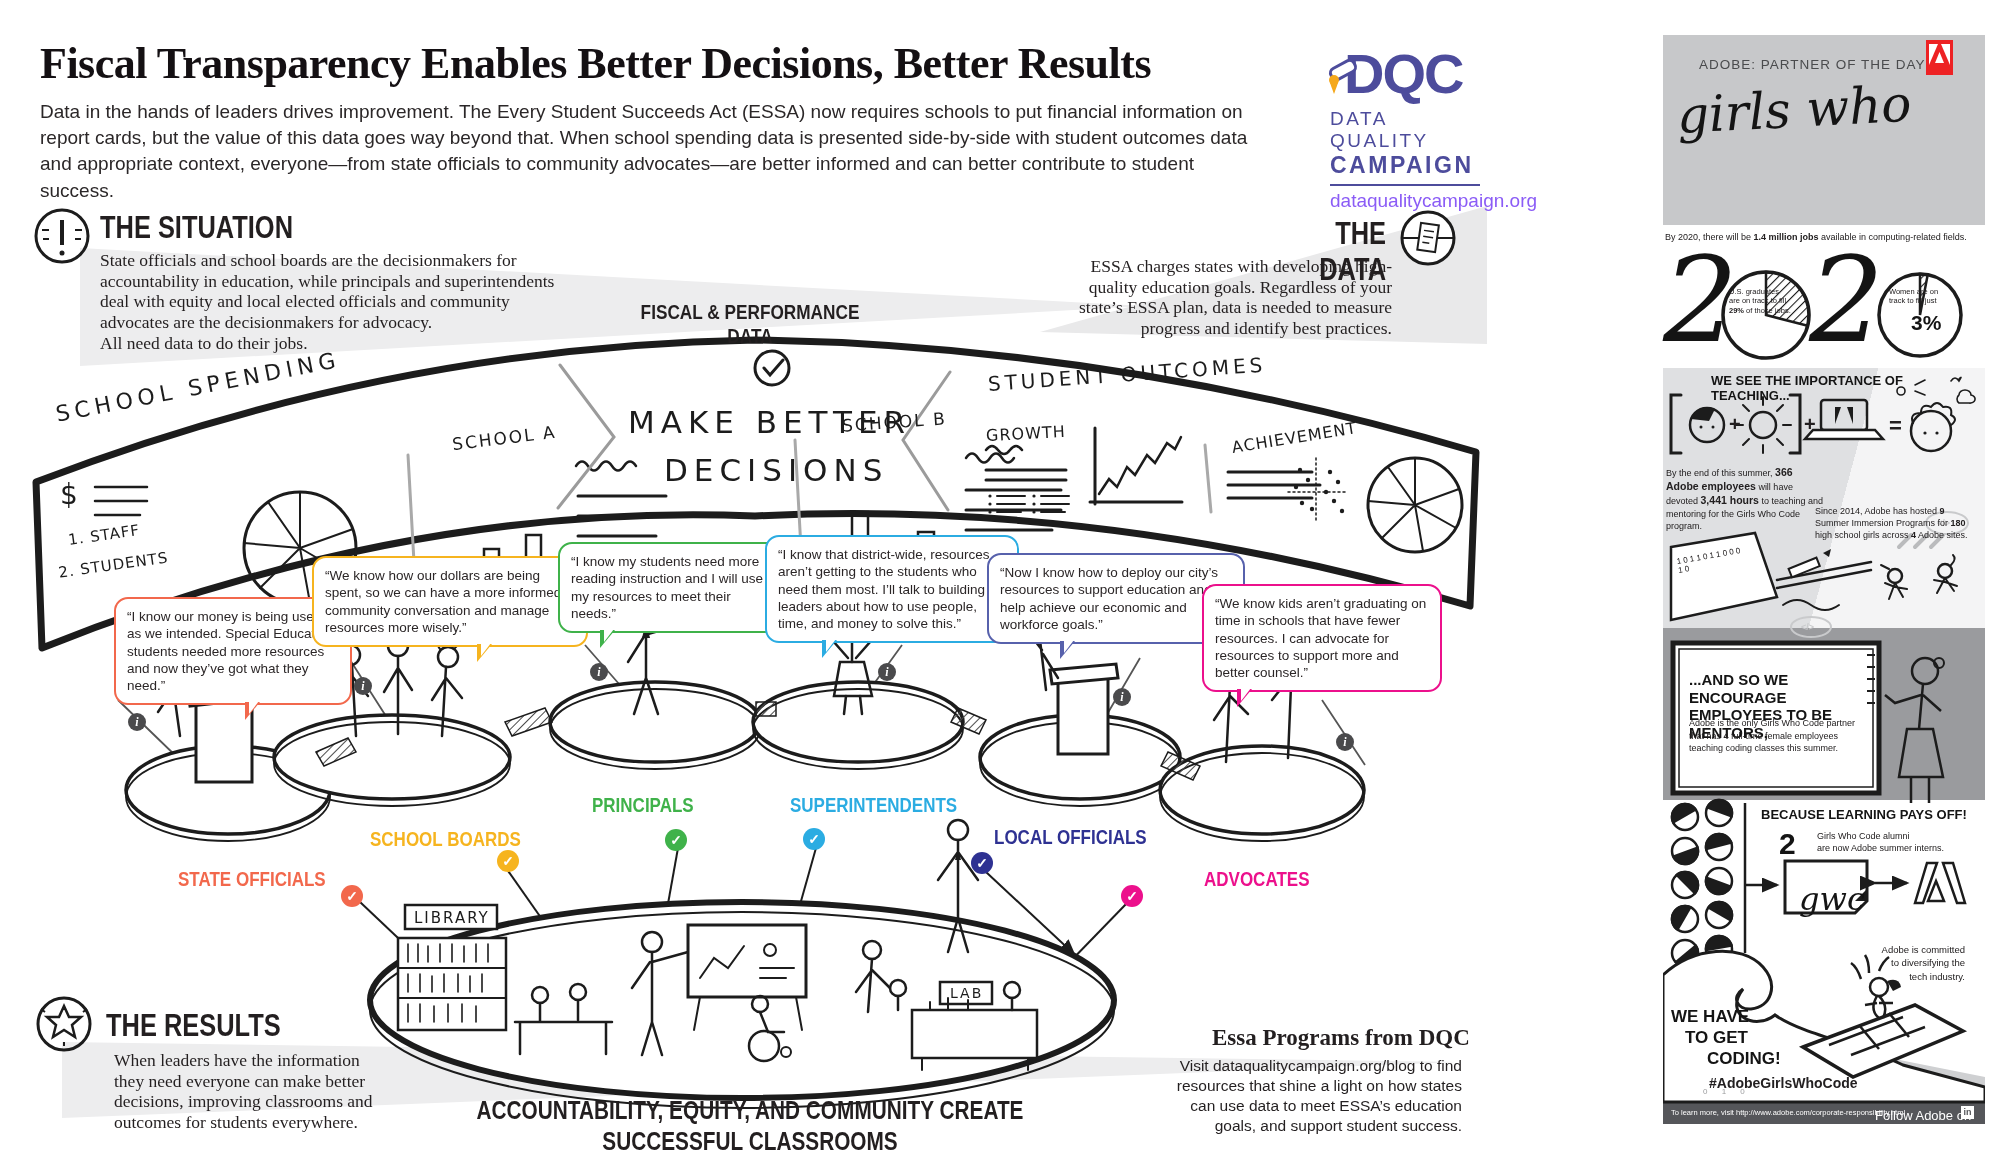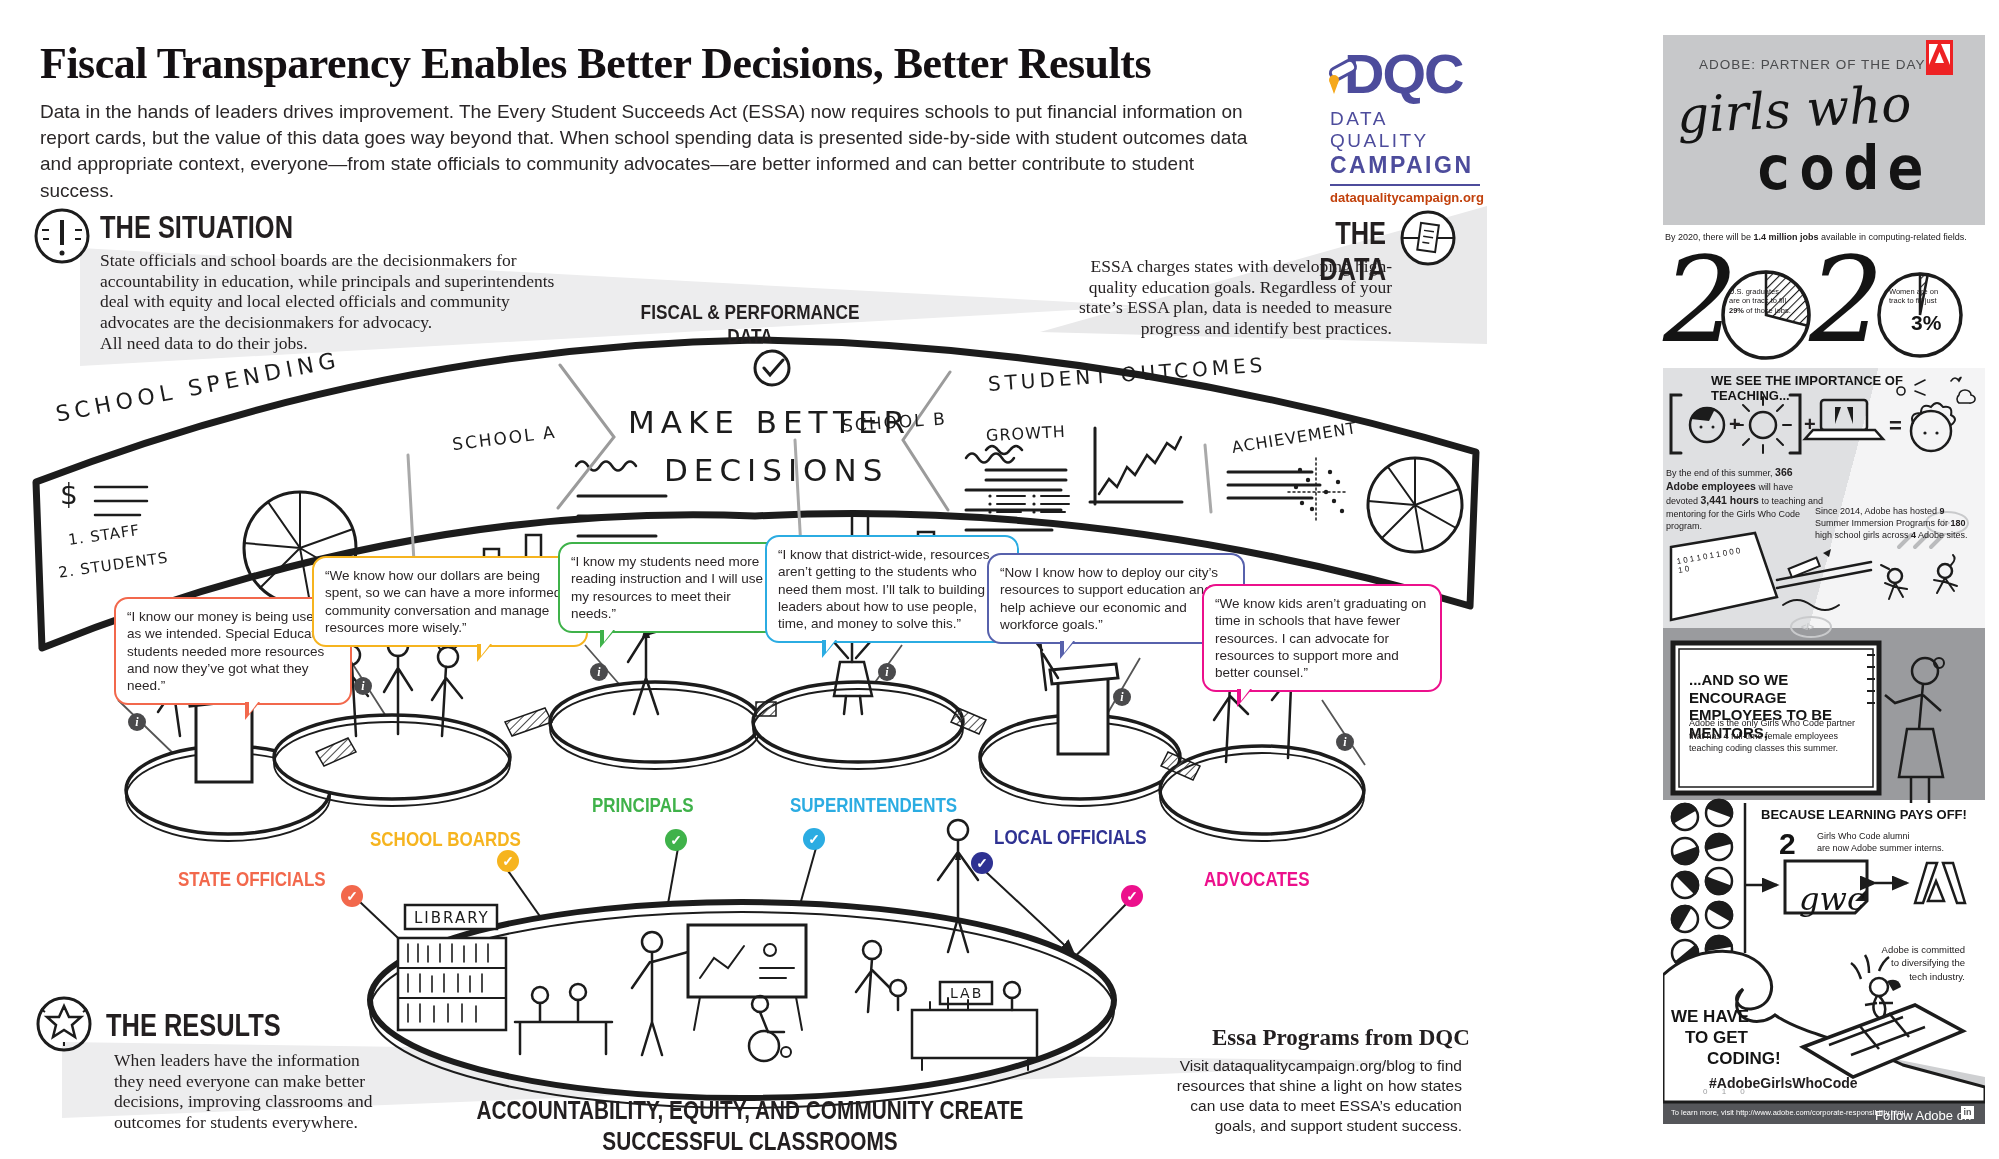--- a/index.html
+++ b/index.html
@@ -263,21 +263,21 @@
 <div class="t" style="left:1330px;top:46px;width:156px;">
   <svg width="40" height="44" style="position:absolute;left:-6px;top:6px;">
     <rect x="6" y="12" width="26" height="12" rx="5" transform="rotate(-28 19 18)" fill="#fff" stroke="#4d4c9c" stroke-width="3"></rect>
     <circle cx="10" cy="28" r="5" fill="#f5a81c"></circle>
     <polygon points="6,31 10,42 14,31" fill="#f5a81c"></polygon>
   </svg>
   <div style="font-size:56px;font-weight:900;letter-spacing:-2px;color:#4d4c9c;line-height:1;margin-left:14px;">DQC</div>
   <div style="font-size:19px;font-weight:normal;letter-spacing:2.5px;color:#4d4c9c;margin-top:6px;">DATA QUALITY</div>
   <div style="font-size:23px;font-weight:bold;letter-spacing:2.5px;color:#4d4c9c;">CAMPAIGN</div>
   <div style="height:2px;background:#4d4c9c;width:150px;margin:5px 0 4px 0;"></div>
-  <div style="font-size:13px;font-weight:bold;color:#c2410c;">dataqualitycampaign.org</div>
+  <div style="font-size:19px;font-weight:normal;color:#8b5cf6;">dataqualitycampaign.org</div>
 </div>
 
 <div class="t cond" style="left:100px;top:210px;font-size:31px;">THE SITUATION</div>
 <div class="t serifb" style="left:100px;top:250px;width:480px;font-size:17.5px;line-height:1.18;">State officials and school boards are the decisionmakers for accountability in education, while principals and superintendents deal with equity and local elected officials and community advocates are the decisionmakers for advocacy.</div>
 <div class="t serifb" style="left:100px;top:333px;font-size:17.5px;">All need data to do their jobs.</div>
 
 <div class="t cond" style="left:605px;top:300px;width:290px;text-align:center;font-size:21px;transform-origin:center;">FISCAL &amp; PERFORMANCE DATA</div>
 
 <div class="t cond" style="left:1236px;top:216px;width:150px;text-align:right;font-size:31px;transform-origin:right center;">THE DATA</div>
 <div class="t serifb" style="left:1054px;top:256px;width:338px;font-size:17.5px;line-height:1.18;text-align:right;">ESSA charges states with developing high-quality education goals. Regardless of your state’s ESSA plan, data is needed to measure progress and identify best practices.</div>
@@ -500,21 +500,20 @@
       <path d="M166 1010 l74 -28 M188 1020 l74 -28 M196 990 l20 24 M226 978 l20 24" stroke="#1c1c1c" stroke-width="2.5" fill="none"></path>
       <circle cx="216" cy="952" r="9" fill="#fff" stroke="#1c1c1c" stroke-width="2.5"></circle>
       <path d="M224 946 q12 -4 14 6 l-8 4" fill="#1c1c1c" stroke="none"></path>
       <path d="M214 961 q-8 14 2 22 M216 961 q10 10 4 22 M214 968 l-12 2 M216 968 l14 0" stroke="#1c1c1c" stroke-width="2.5" fill="none"></path>
       <path d="M198 944 q-4 -12 -10 -16 M206 938 q0 -12 -4 -18 M216 936 q4 -10 10 -14" stroke="#1c1c1c" stroke-width="2.5" fill="none"></path>
     </g>
   </svg>
 
   <div class="sb" style="left:36px;top:22px;font-size:13.5px;letter-spacing:1px;color:#4a4b4d;">ADOBE: PARTNER OF THE DAY</div>
   <div class="sb" style="left:14px;top:52px;font-family:'DejaVu Serif',serif;font-style:italic;font-size:50px;transform:rotate(-3deg);transform-origin:left;color:#141414;">girls who</div>
-  <div class="sb" style="left:92px;top:98px;font-family:'DejaVu Sans Mono',monospace;font-weight:bold;font-size:60px;letter-spacing:8px;color:#141414;">code</div>
 
   <div class="sb" style="left:2px;top:197px;width:320px;font-size:9px;color:#232021;white-space:nowrap;">
     <span>By 2020, there will be </span><b>1.4 million jobs</b><span> available in computing-related fields.</span>
   </div>
   <div class="sb" style="left:0px;top:206px;font-family:'DejaVu Serif',serif;font-style:italic;font-size:118px;font-weight:normal;color:#141414;line-height:1;">2</div>
   <div class="sb" style="left:146px;top:206px;font-family:'DejaVu Serif',serif;font-style:italic;font-size:118px;font-weight:normal;color:#141414;line-height:1;">2</div>
   <div class="sb" style="left:66px;top:252px;width:62px;font-size:7.5px;line-height:1.25;color:#232021;">
     <span>U.S. graduates are on track to fill </span><b>29%</b><span> of those jobs.</span>
   </div>
   <div class="sb" style="left:226px;top:252px;width:50px;font-size:7.5px;line-height:1.25;color:#232021;">

